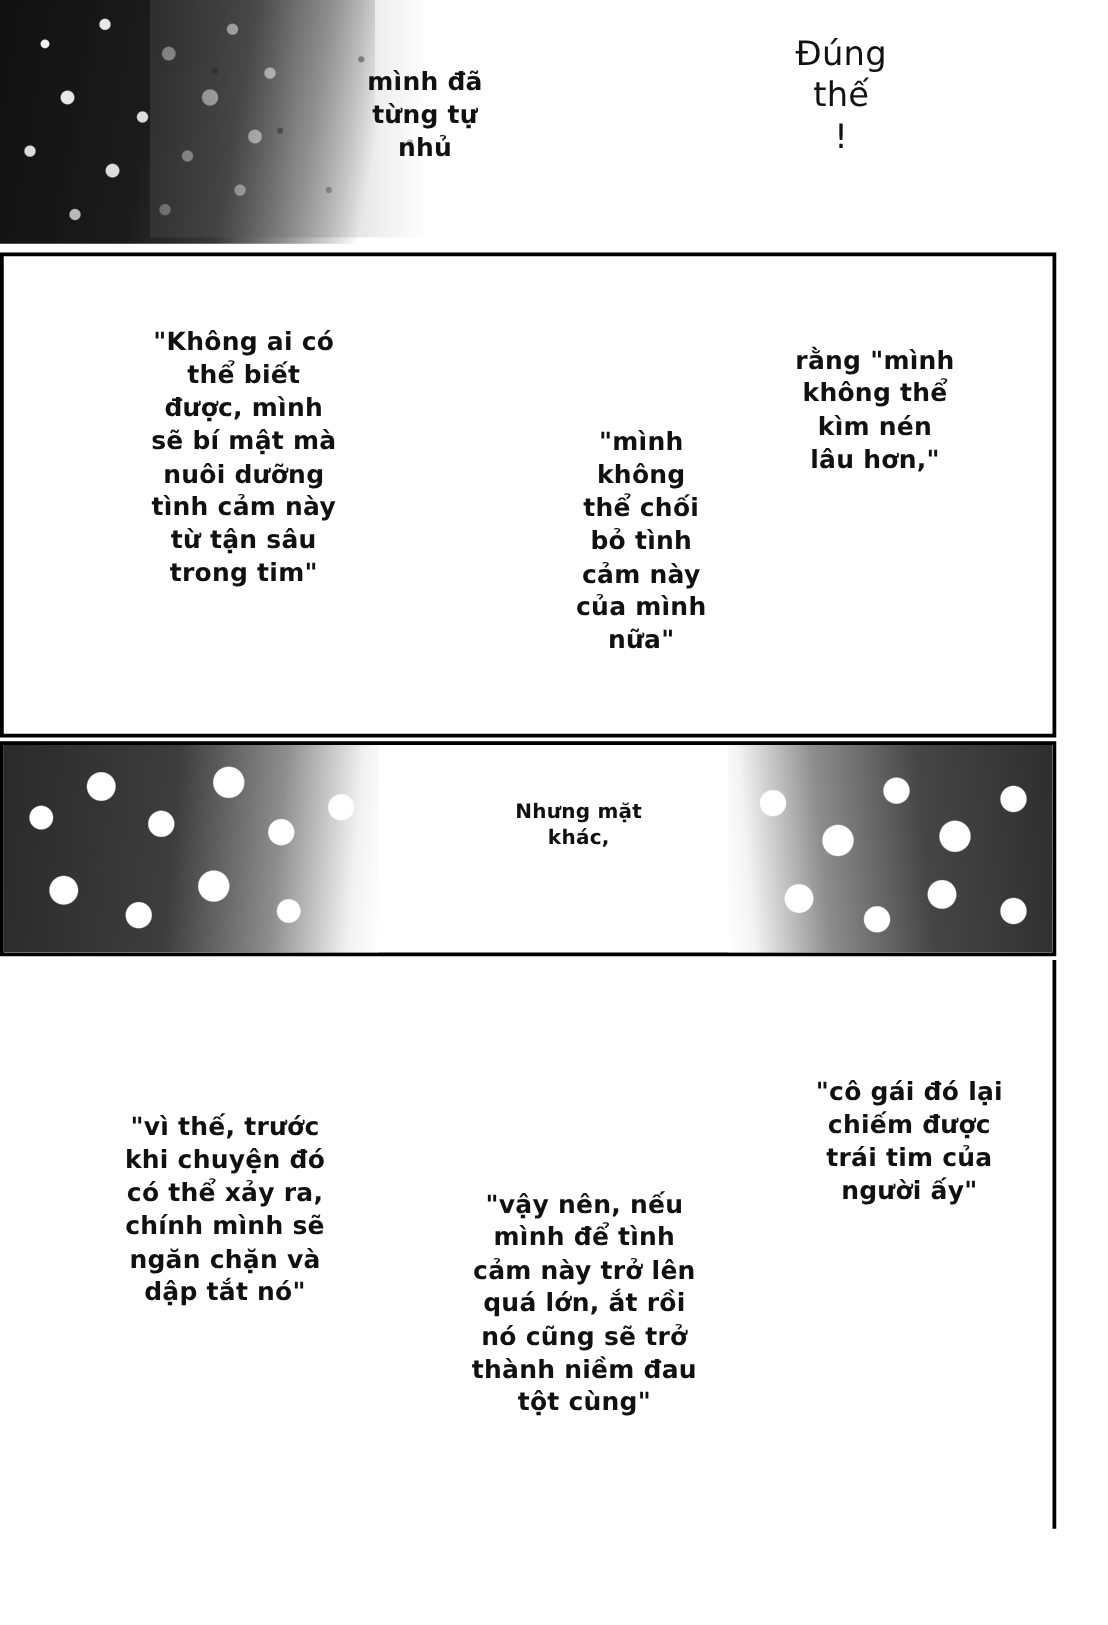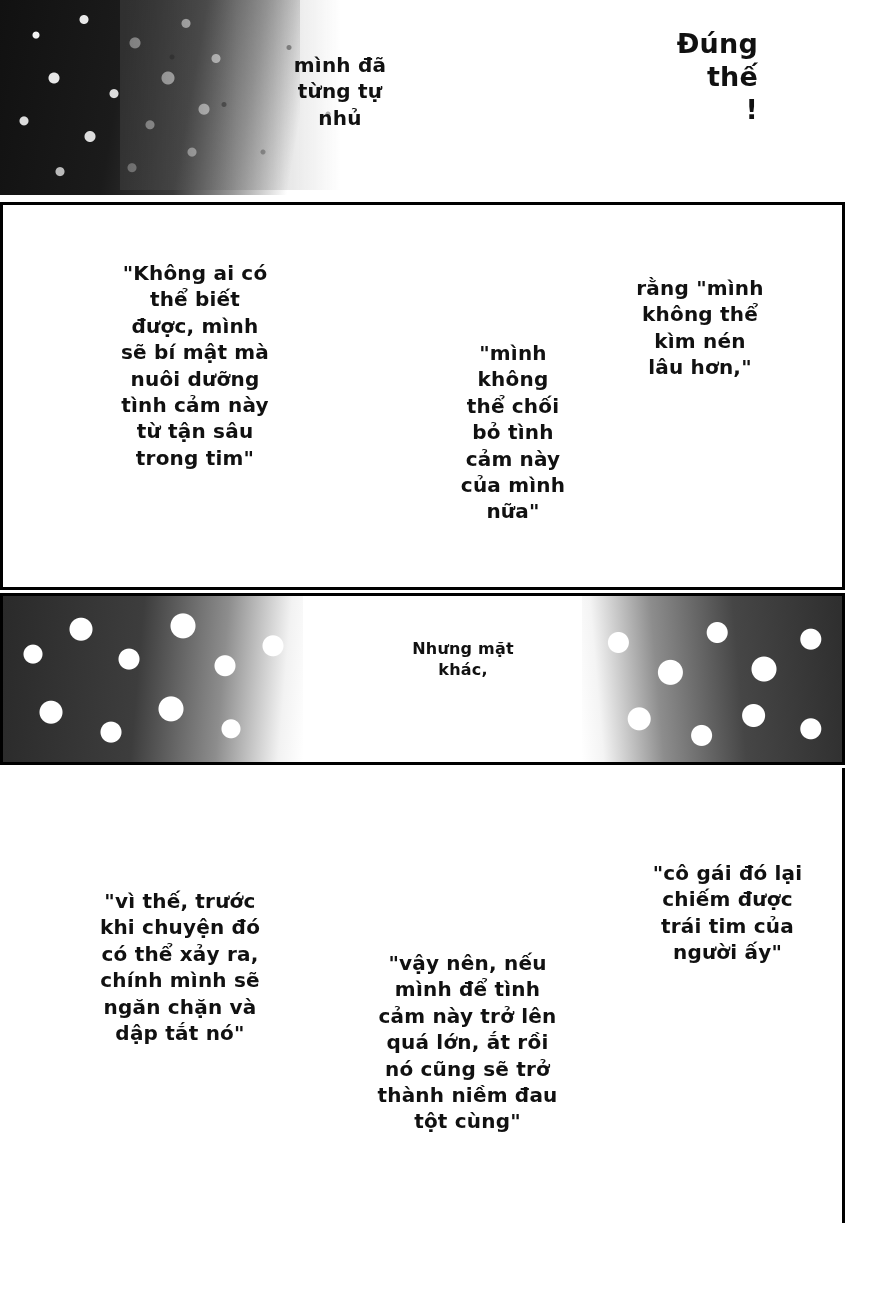--- a/index.html
+++ b/index.html
@@ -154,22 +154,21 @@
     text-align: center;
     line-height: 1.32;
     letter-spacing: 0.2px;
     white-space: pre-line;
     font-weight: 700;
   }
   .handwrite {
     font-family: "DejaVu Sans", sans-serif;
   }
   .big-excl {
-    font-weight: 700;
-    text-align: right;
+    font-weight: 400;
   }
 
   #t-dung-the   { left: 588px; top: 28px;  width: 170px; font-size: 27px; line-height: 1.22; }
   #t-minh-da    { left: 265px; top: 52px;  width: 150px; font-size: 20px; }
 
   #t-khong-ai   { left: 100px; top: 260px; width: 190px; font-size: 20px; }
   #t-minh-khong { left: 448px; top: 340px; width: 130px; font-size: 20px; }
   #t-rang-minh  { left: 605px; top: 275px; width: 190px; font-size: 20px; }
 
   #t-nhung-mat  { left: 378px; top: 638px; width: 170px; font-size: 16px; }

